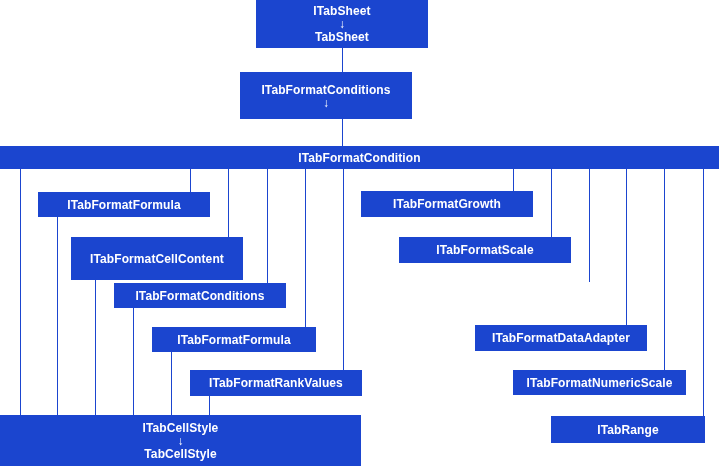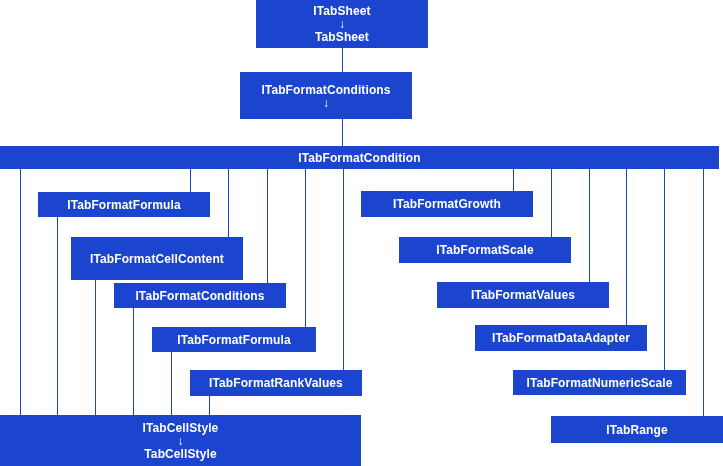--- a/index.html
+++ b/index.html
@@ -91,41 +91,38 @@
   </div>
 
   <div class="node" style="left:399px;top:237px;width:172px;height:26px">
     <span>ITabFormatScale</span>
   </div>
 
   <div class="node" style="left:114px;top:283px;width:172px;height:25px">
     <span>ITabFormatConditions</span>
   </div>
 
-  <div class="node" style="left:437px;top:282px;width:172px;height:26px">
-    <span>ITabFormatValues</span>
-  </div>
 
   <div class="node" style="left:152px;top:327px;width:164px;height:25px">
     <span>ITabFormatFormula</span>
   </div>
 
   <div class="node" style="left:475px;top:325px;width:172px;height:26px">
     <span>ITabFormatDataAdapter</span>
   </div>
 
   <div class="node" style="left:190px;top:370px;width:172px;height:26px">
     <span>ITabFormatRankValues</span>
   </div>
 
   <div class="node" style="left:513px;top:370px;width:173px;height:25px">
     <span>ITabFormatNumericScale</span>
   </div>
 
-  <div class="node" style="left:551px;top:416px;width:172px;height:27px">
+  <div class="node" style="left:551px;top:416px;width:154px;height:27px">
     <span>ITabRange</span>
   </div>
 
   <div class="node" style="left:0;top:415px;width:361px;height:51px">
     <span>ITabCellStyle</span>
     <span class="arrow">↓</span>
     <span>TabCellStyle</span>
   </div>
 
 </div>

